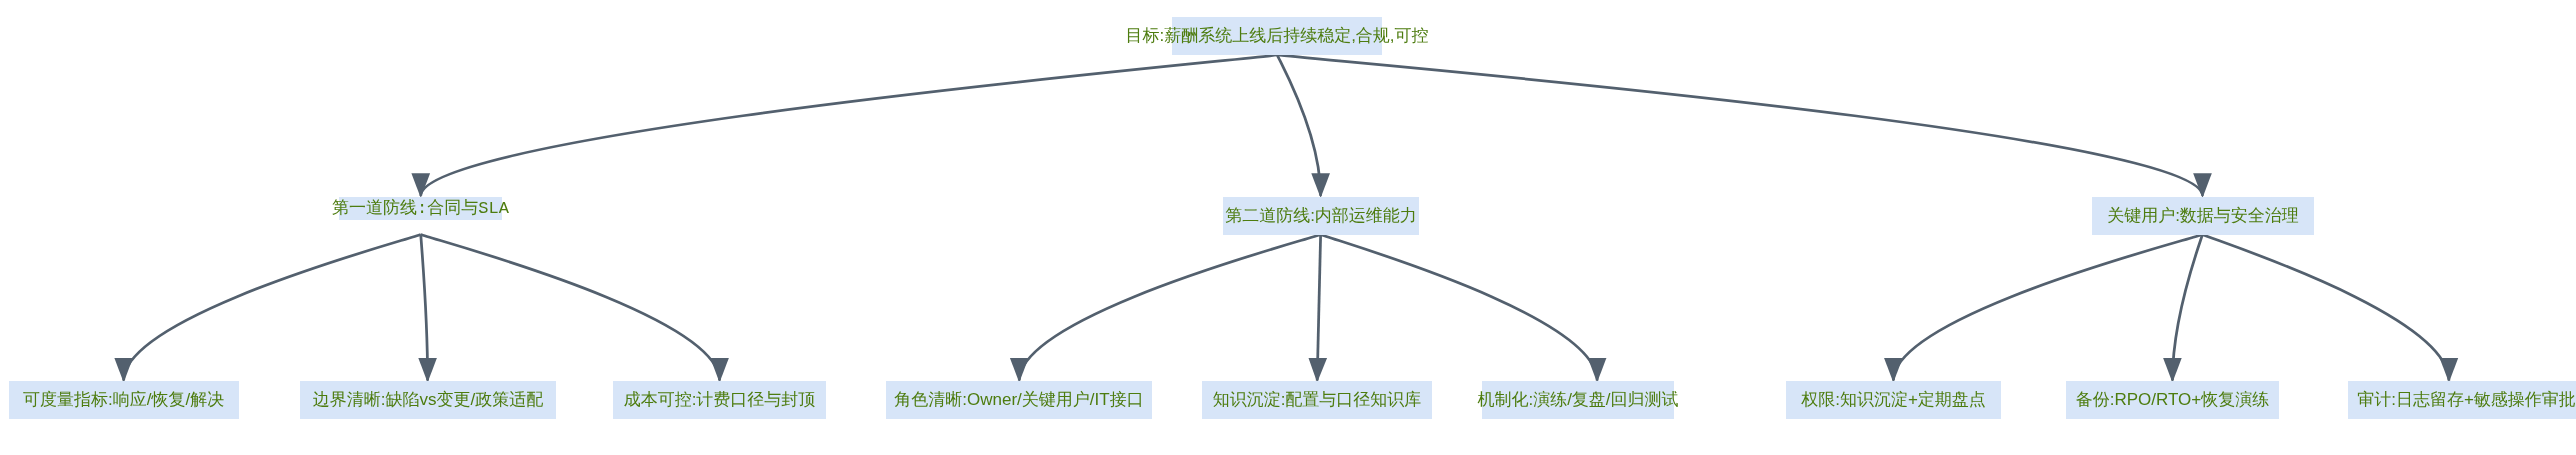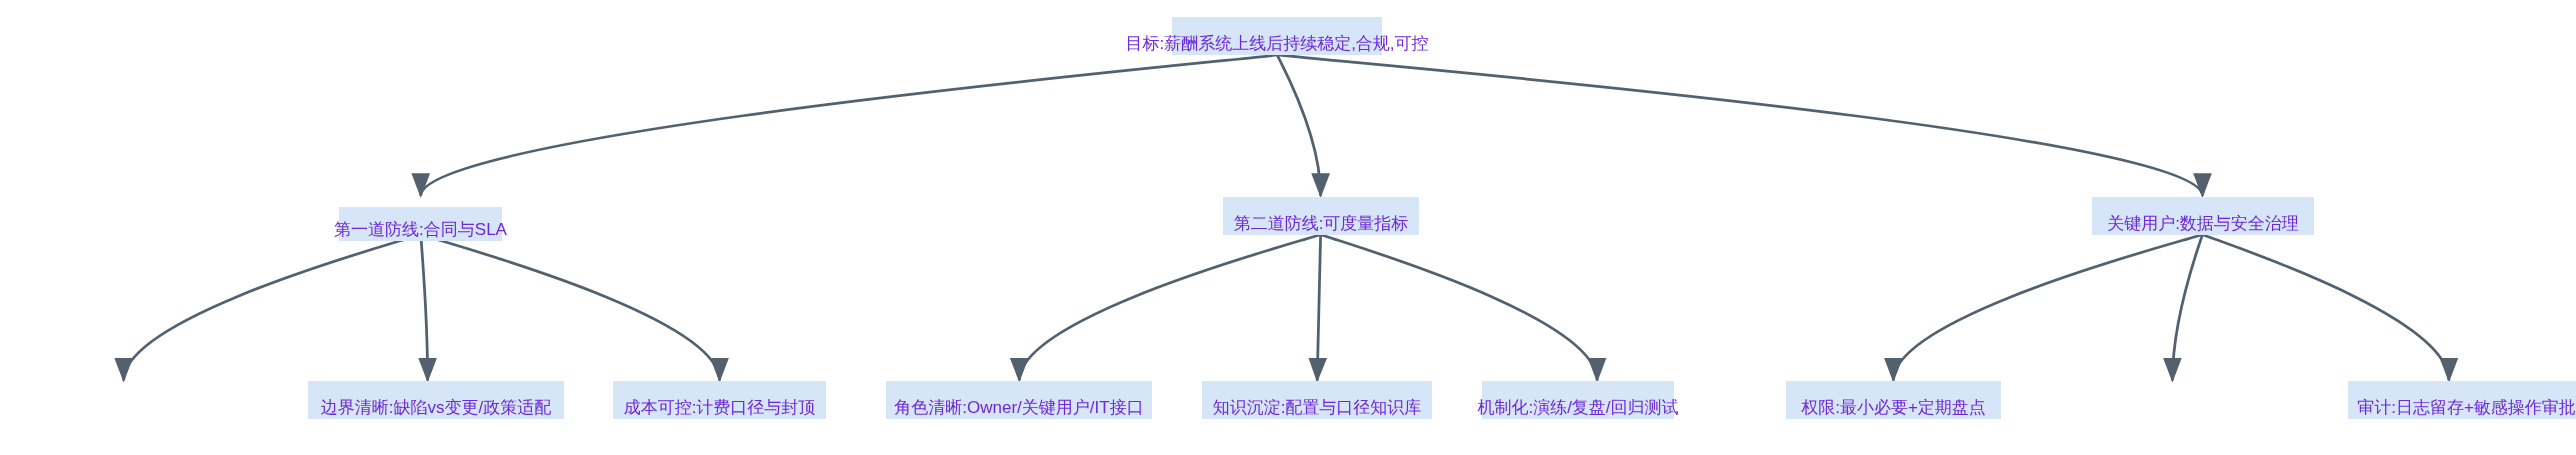--- a/index.html
+++ b/index.html
@@ -22,23 +22,23 @@
     width: 2576px;
     height: 456px;
     pointer-events: none;
   }
   .node {
     position: absolute;
     box-sizing: border-box;
     background: #d7e5f8;
     border: 0.9px solid #d7e5f8;
     display: flex;
-    align-items: flex-end;
+    align-items: center;
     justify-content: center;
-    color: #6d28d9;
+    color: #4d7c0f;
     font-size: 17px;
     line-height: 1.15;
     white-space: nowrap;
     letter-spacing: 0px;
   }
   .node-label {
     display: block;
   }
 </style>
 </head>
@@ -65,48 +65,54 @@
         <path d="M2565,273 C2543.4,281 2205,366.5 2205,443" marker-end="url(#arrowhead)"></path>
         <path d="M2565,273 C2562.9,281 2530,366.5 2530,443" marker-end="url(#arrowhead)"></path>
         <path d="M2565,273 C2582.22,281 2852,366.5 2852,443" marker-end="url(#arrowhead)"></path>
       </g>
   </svg>
 
   <div class="node" style="left: 1172px; top: 17px; width: 210px; height: 38px;">
     <span class="node-label">目标:薪酬系统上线后持续稳定,合规,可控</span>
   </div>
 
-  <div class="node" style="left: 339px; top: 207px; width: 163px; height: 34px;">
+  <div class="node" style="left: 339px; top: 197px; width: 163px; height: 23px; font-family: Liberation Mono, monospace;">
     <span class="node-label">第一道防线:合同与SLA</span>
   </div>
   <div class="node" style="left: 1223px; top: 197px; width: 196px; height: 38px;">
-    <span class="node-label">第二道防线:可度量指标</span>
+    <span class="node-label">第二道防线:内部运维能力</span>
   </div>
   <div class="node" style="left: 2092px; top: 197px; width: 222px; height: 38px;">
     <span class="node-label">关键用户:数据与安全治理</span>
   </div>
 
-  <div class="node" style="left: 300px; top: 381px; width: 256px; height: 38px; margin-left: 8px;">
+  <div class="node" style="left: 8.6px; top: 381px; width: 230px; height: 38px;">
+    <span class="node-label">可度量指标:响应/恢复/解决</span>
+  </div>
+  <div class="node" style="left: 300px; top: 381px; width: 256px; height: 38px;">
     <span class="node-label">边界清晰:缺陷vs变更/政策适配</span>
   </div>
   <div class="node" style="left: 886px; top: 381px; width: 266px; height: 38px;">
     <span class="node-label">角色清晰:Owner/关键用户/IT接口</span>
   </div>
 
   <div class="node" style="left: 613px; top: 381px; width: 213px; height: 38px;">
     <span class="node-label">成本可控:计费口径与封顶</span>
   </div>
   <div class="node" style="left: 1202px; top: 381px; width: 230px; height: 38px;">
     <span class="node-label">知识沉淀:配置与口径知识库</span>
   </div>
   <div class="node" style="left: 1482px; top: 381px; width: 192px; height: 38px;">
     <span class="node-label">机制化:演练/复盘/回归测试</span>
   </div>
 
   <div class="node" style="left: 1786px; top: 381px; width: 215px; height: 38px;">
-    <span class="node-label">权限:最小必要+定期盘点</span>
+    <span class="node-label">权限:知识沉淀+定期盘点</span>
+  </div>
+  <div class="node" style="left: 2066px; top: 381px; width: 213px; height: 38px;">
+    <span class="node-label">备份:RPO/RTO+恢复演练</span>
   </div>
   <div class="node" style="left: 2330px; top: 381px; width: 237px; height: 38px; margin-left: 18px;">
     <span class="node-label">审计:日志留存+敏感操作审批</span>
   </div>
 
 </div>
 
 
 </body></html>

